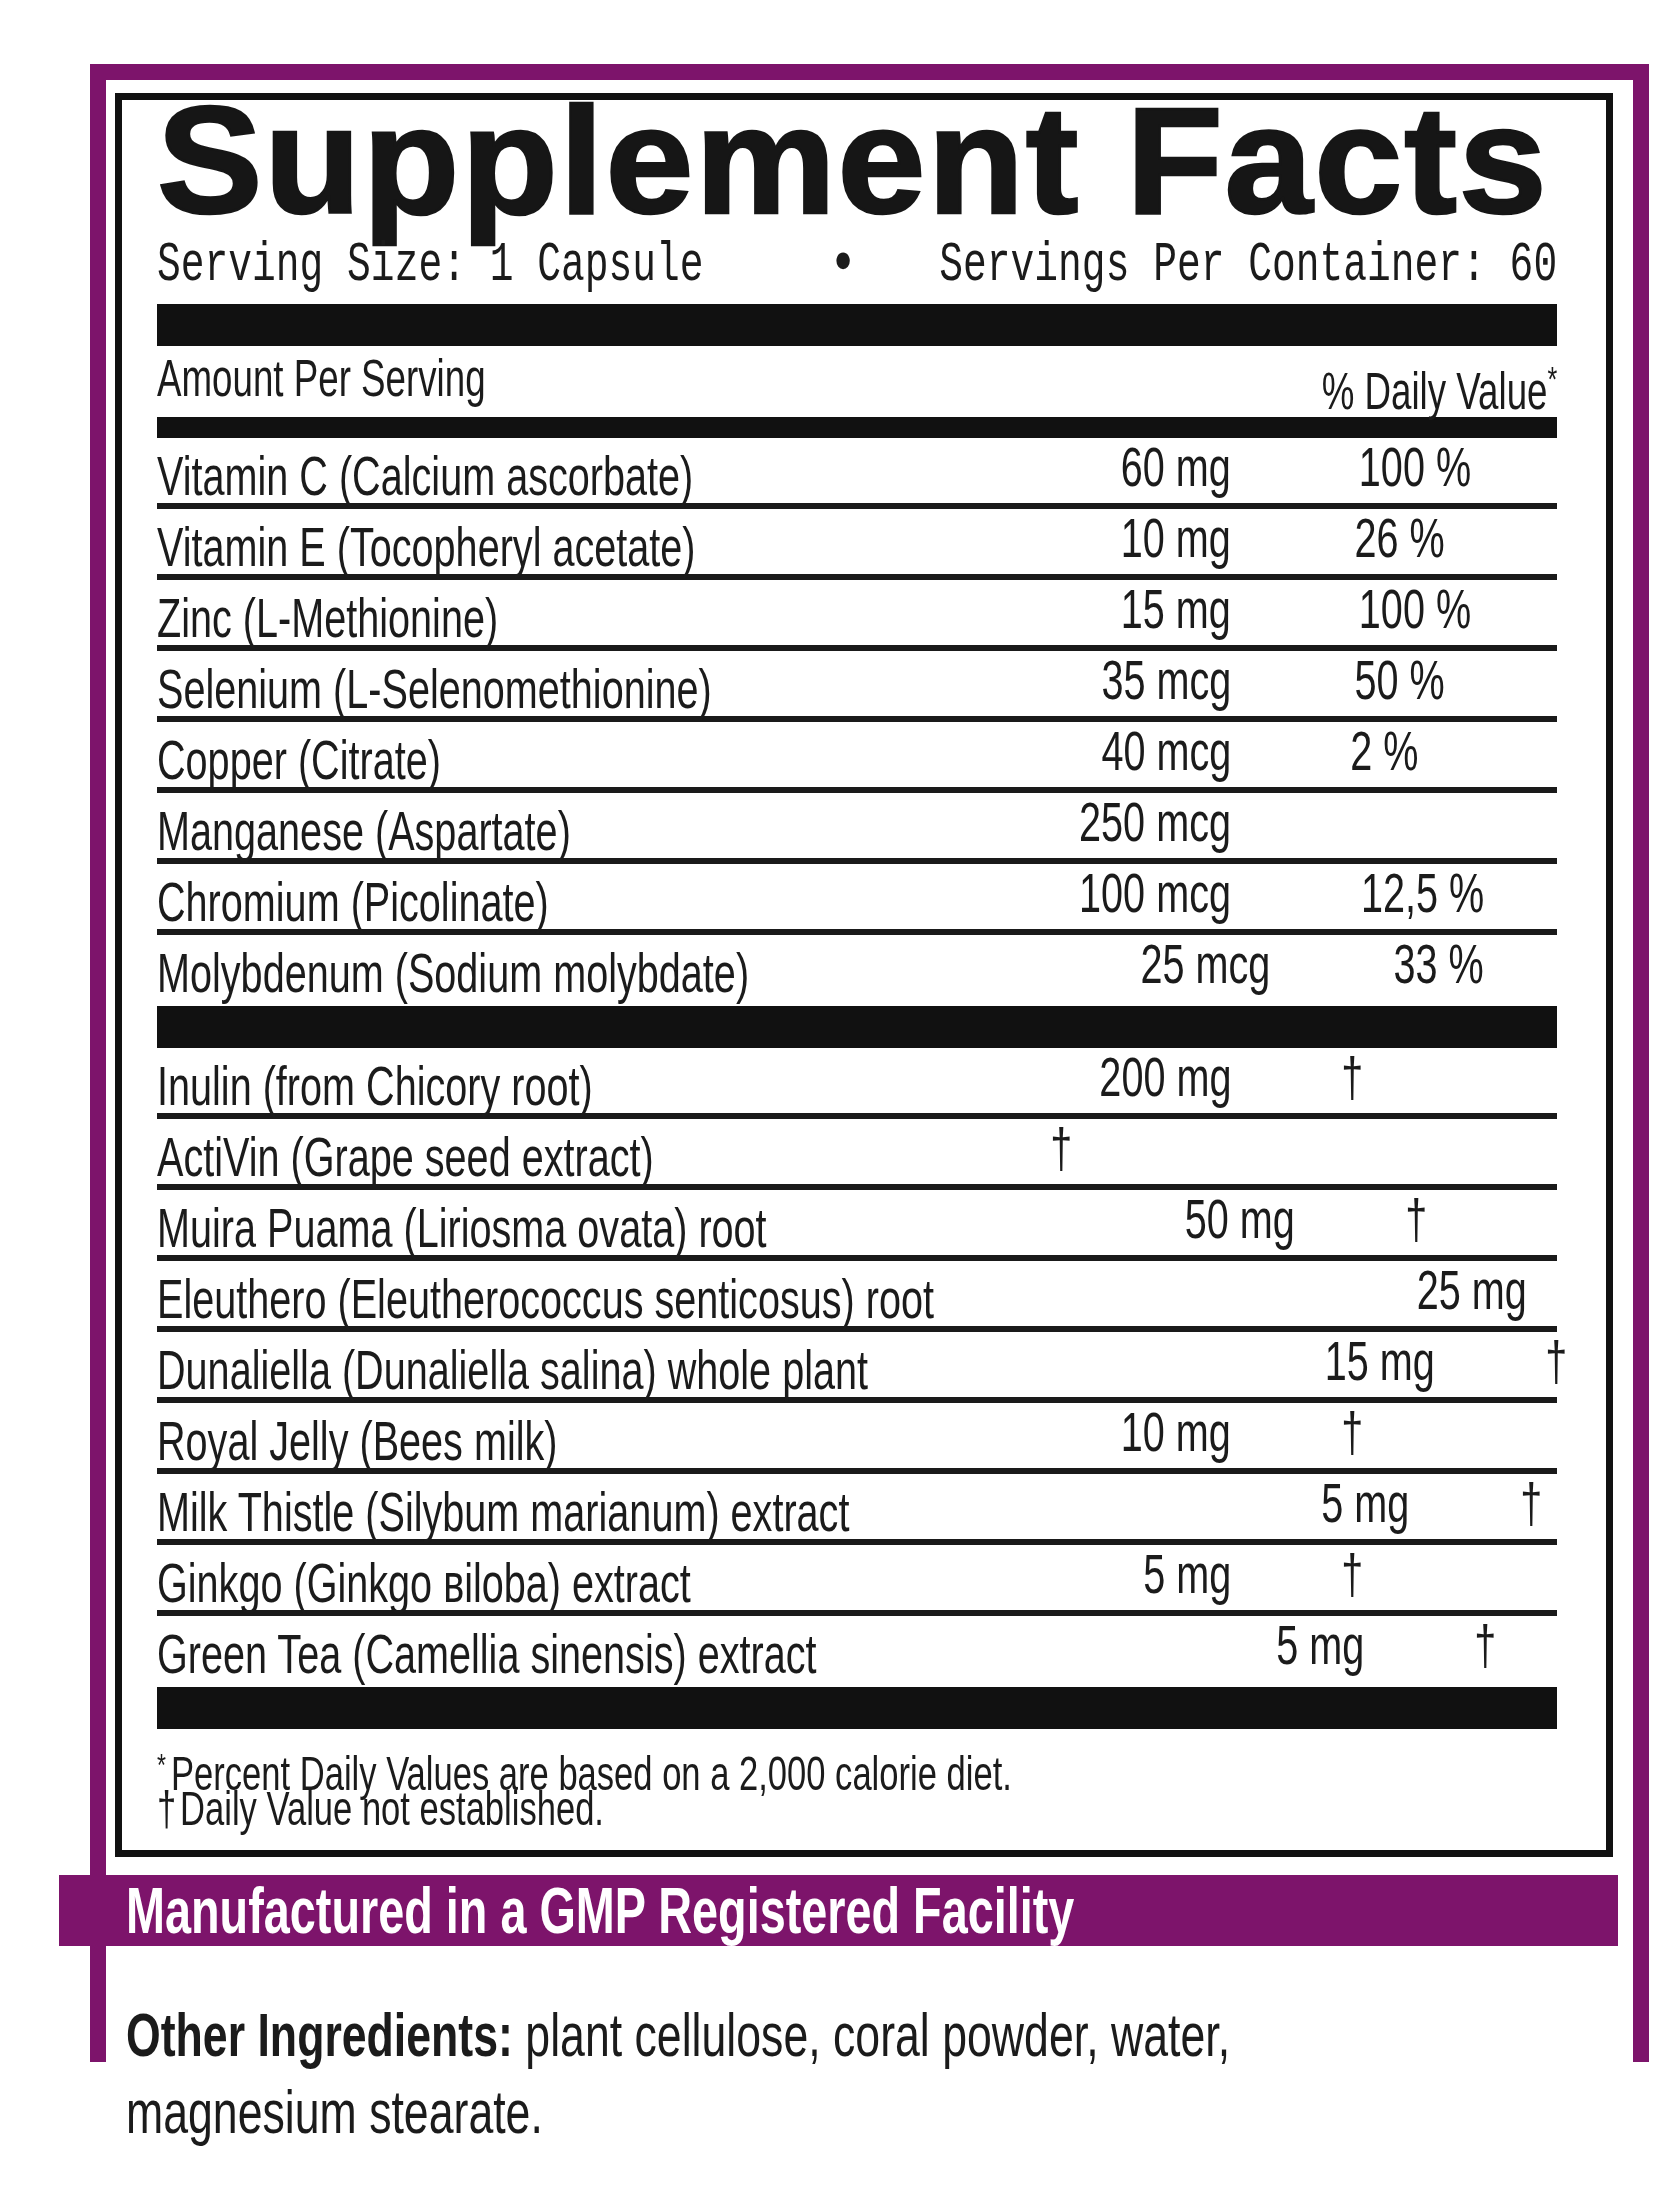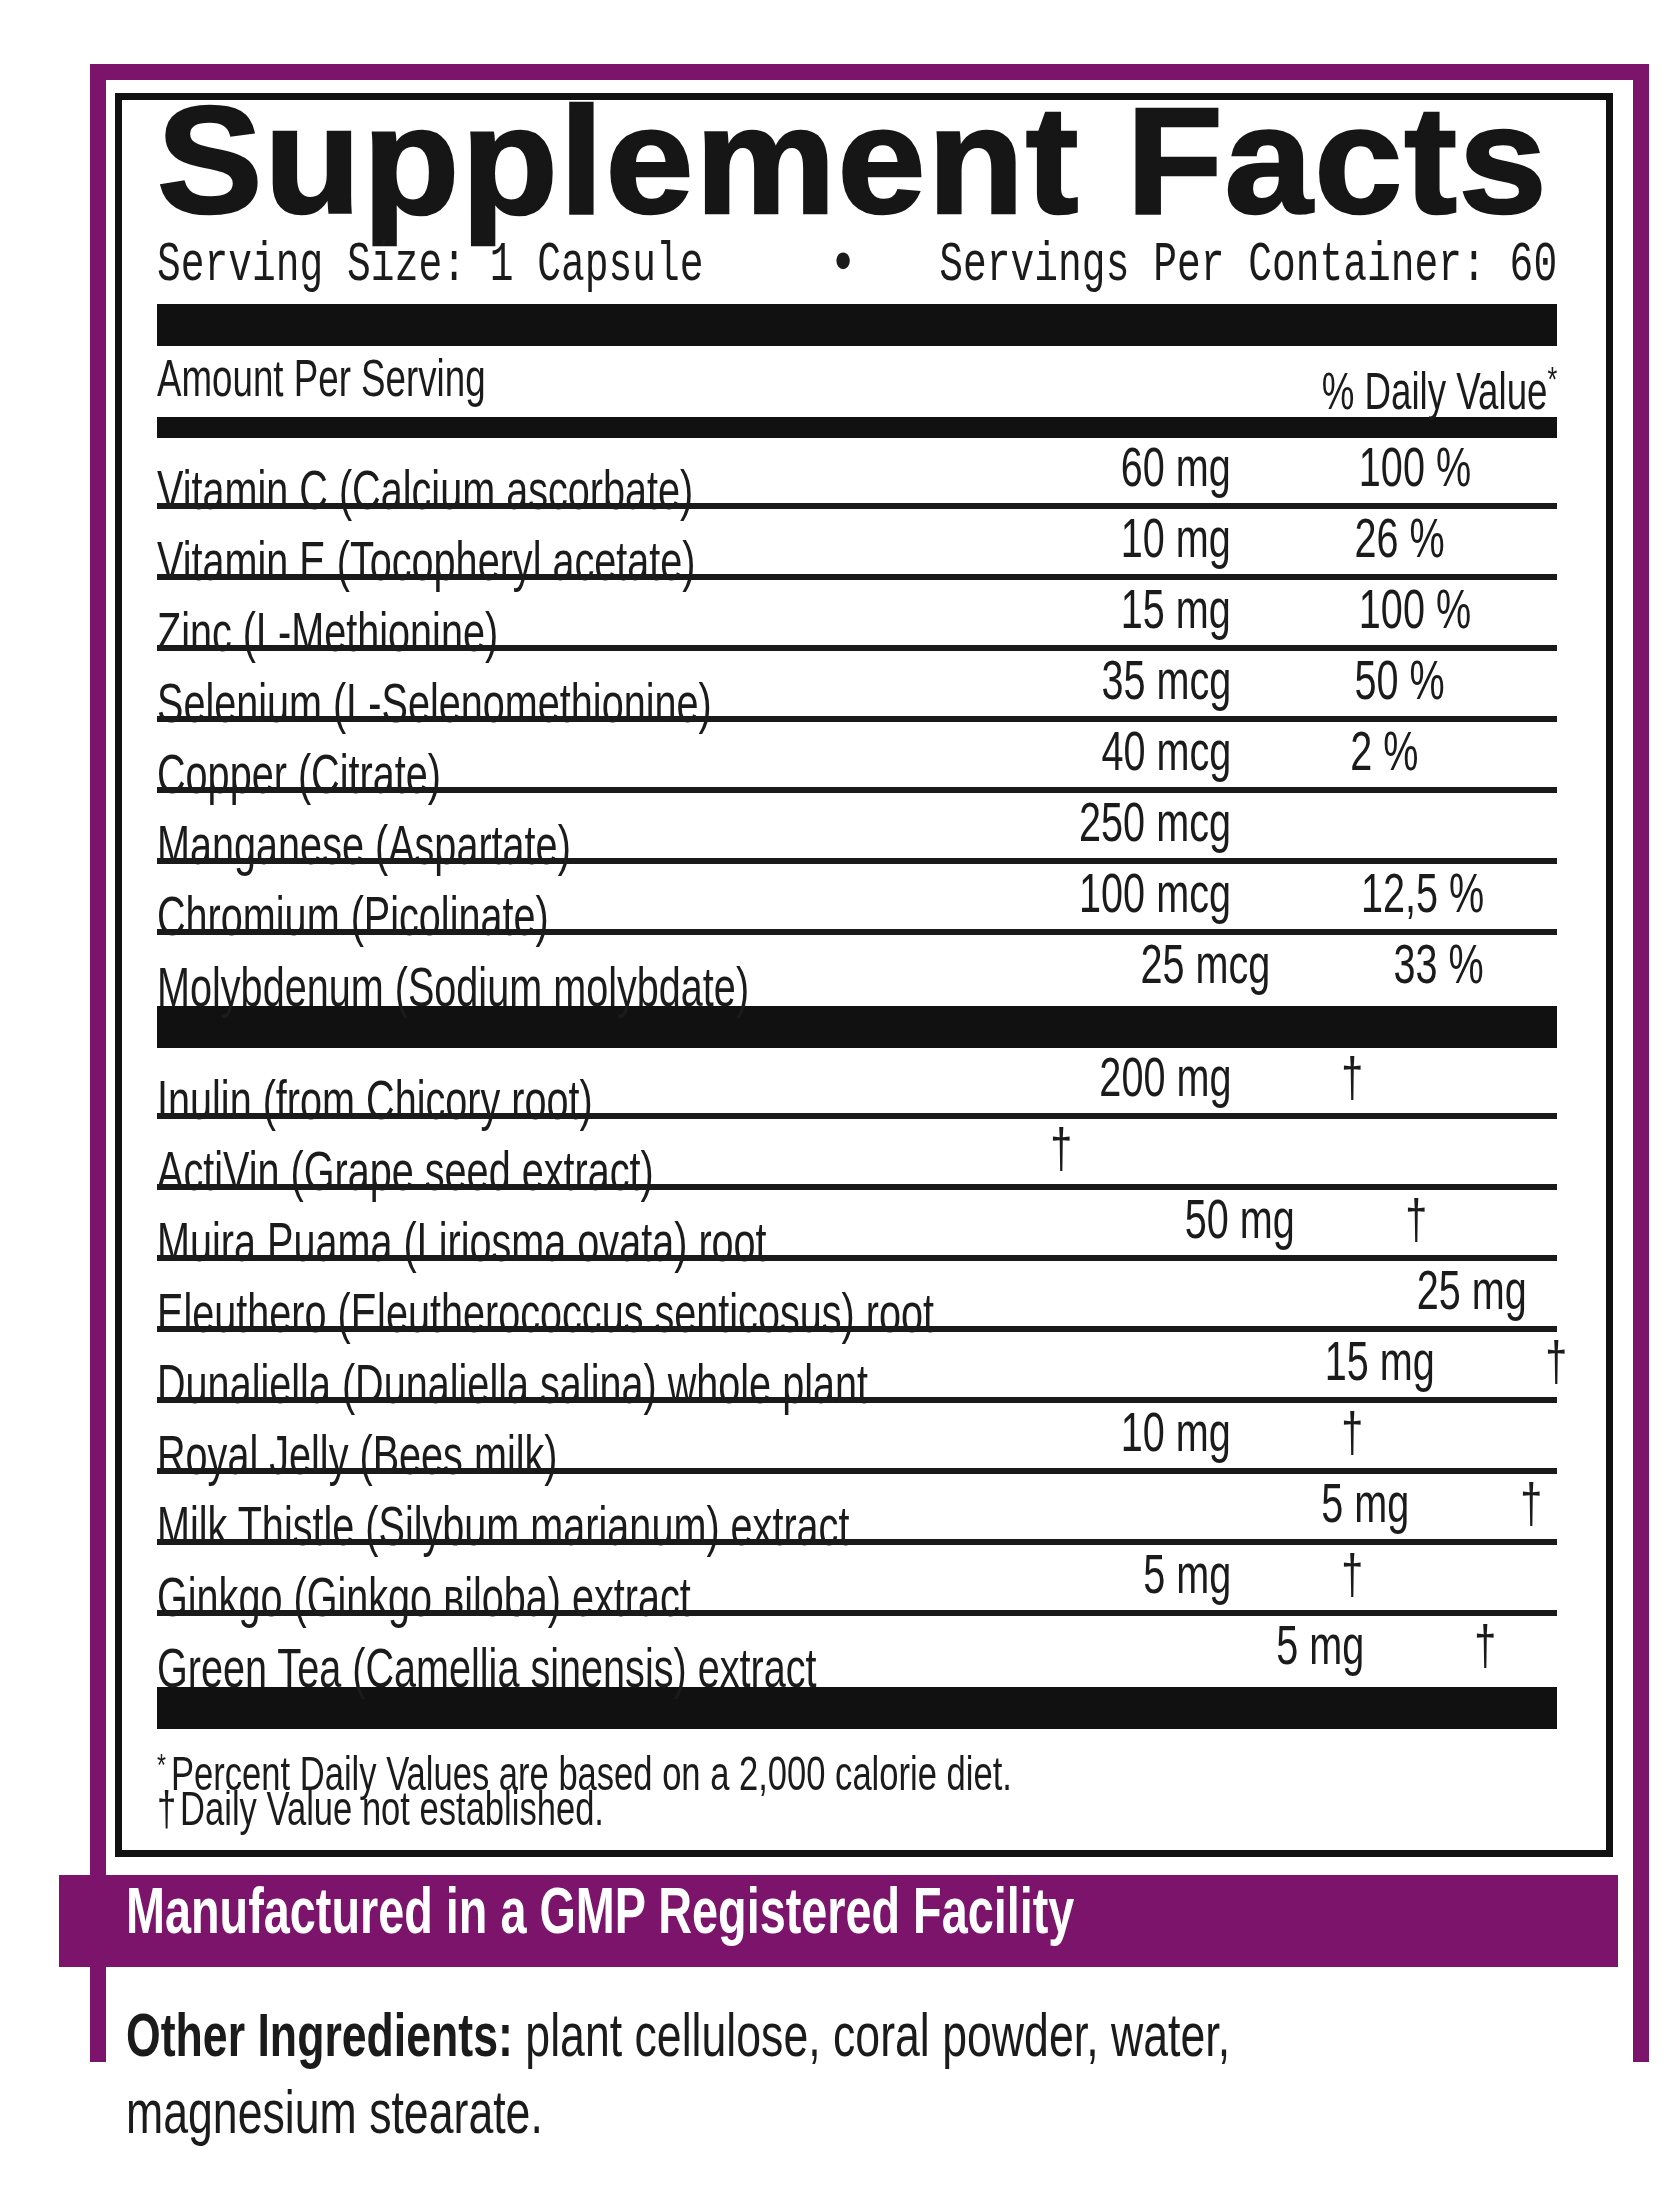--- a/index.html
+++ b/index.html
@@ -37,31 +37,31 @@
   .aps-right{position:absolute;right:0;top:0;}
   .hdr-sup{font-size:35px;vertical-align:17.6px;letter-spacing:0;}
   .bar-thin{margin-top:11.5px;height:21px;}
   .bar-mid{height:42px;}
   .bar-bottom{height:42px;}
 
   .ftable{width:100%;}
   .row{display:grid;grid-template-columns:1fr 291px 326px;height:71px;box-sizing:border-box;
        border-bottom:6.2px solid #1a1a1a;font-size:55px;line-height:65px;}
   .row:last-child{border-bottom:none;}
-  .c-name{text-align:left;padding-top:20px;}
+  .c-name{text-align:left;padding-top:6px;}
   .c-amt{text-align:right;}
   .c-dv{text-align:left;padding-left:106px;box-sizing:border-box;}
 
   .footnotes{margin-top:14px;font-size:48px;}
   .fline{height:44px;line-height:44px;}
   .fsup{font-size:32px;vertical-align:14px;margin-right:7px;}
   .fdag{margin-right:5.3px;}
 
   
-  .gmp-band{position:absolute;left:59px;top:1875px;width:1559px;height:92px;background:#7d146b;
+  .gmp-band{position:absolute;left:59px;top:1875px;width:1559px;height:71px;background:#7d146b;
             line-height:71px;}
   .gmp-band .txt{margin-left:67px;font-size:65px;font-weight:bold;color:#ffffff;}
 
   
   .other-ing{position:absolute;left:126px;top:1996px;width:1835px;font-size:62px;line-height:77px;
              transform:scaleX(0.72);transform-origin:0 0;color:#1b1b1b;}
   .other-ing b{font-weight:bold;}
 </style>
 </head>
 <body>

